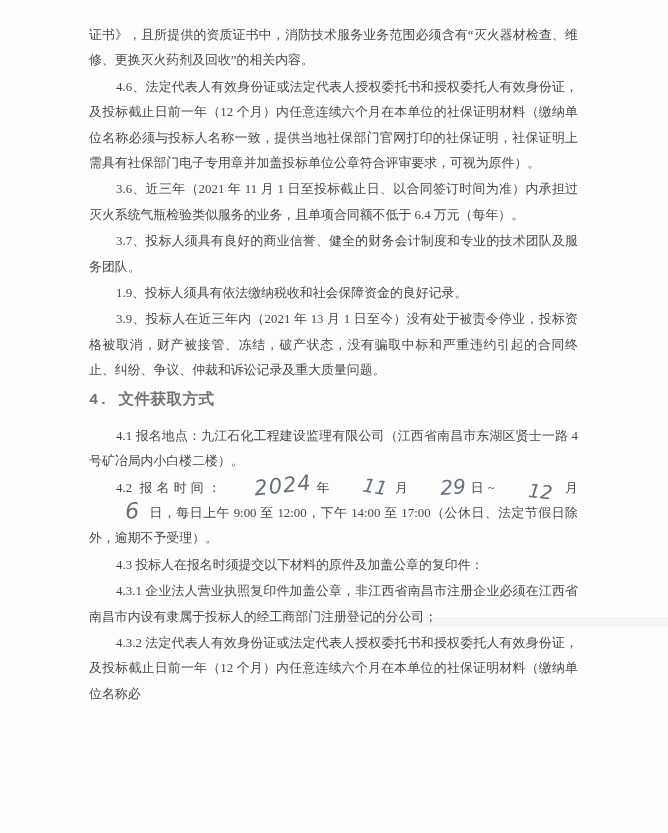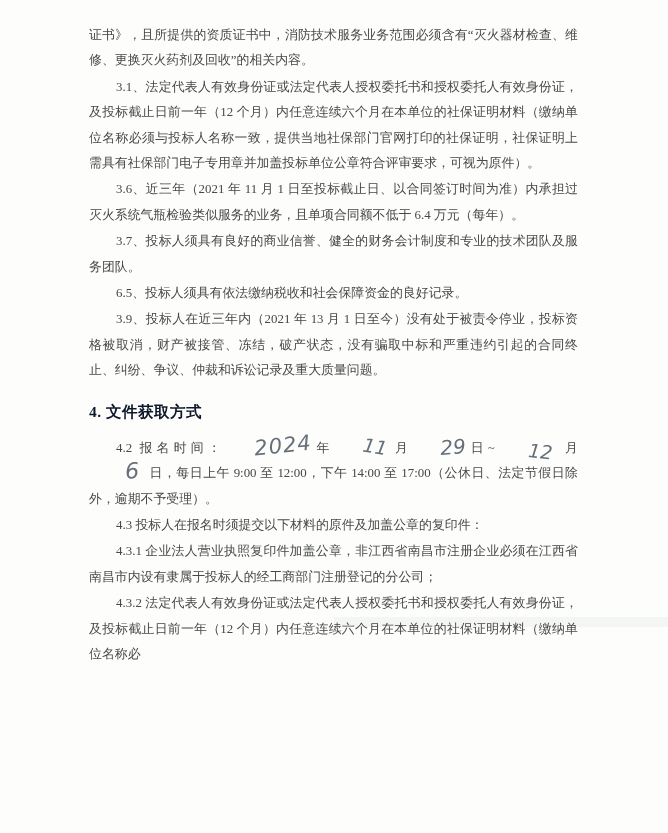--- a/index.html
+++ b/index.html
@@ -33,28 +33,28 @@
     font-size: 12.9px;
     line-height: 25.4px;
     text-align: justify;
   }
   .para {
     text-indent: 2.1em;
     margin-bottom: 1px;
   }
   .para.no-indent { text-indent: 0; }
   .heading {
-    font-family: Liberation Serif, serif;
+    font-family: Liberation Mono, monospace;
     font-weight: 700;
     font-size: 15.5px;
     letter-spacing: 0.5px;
-    color: #0f172a;
+    color: #737373;
     line-height: 22px;
     text-indent: 0;
-    margin: 17px 0 13px 0;
+    margin: 5px 0 13px 0;
   }
   
   .hand {
     font-family: "DejaVu Sans", sans-serif;
     font-style: italic;
     color: #5a6470;
     display: inline-block;
     line-height: 8px;
     opacity: 0.92;
     transform-origin: center;
@@ -67,28 +67,29 @@
 </style>
 </head>
 <body>
 
 <div class="sheet">
   <div class="scan-stripe"></div>
 
   <div class="content">
 
     <p class="para no-indent">证书》，且所提供的资质证书中，消防技术服务业务范围必须含有“灭火器材检查、维修、更换灭火药剂及回收”的相关内容。</p>
-    <p class="para">3.1、法定代表人有效身份证或法定代表人授权委托书和授权委托人有效身份证，及投标截止日前一年（12 个月）内任意连续六个月在本单位的社保证明材料（缴纳单位名称必须与投标人名称一致，提供当地社保部门官网打印的社保证明，社保证明上需具有社保部门电子专用章并加盖投标单位公章符合评审要求，可视为原件）。</p>
+    <p class="para">4.6、法定代表人有效身份证或法定代表人授权委托书和授权委托人有效身份证，及投标截止日前一年（12 个月）内任意连续六个月在本单位的社保证明材料（缴纳单位名称必须与投标人名称一致，提供当地社保部门官网打印的社保证明，社保证明上需具有社保部门电子专用章并加盖投标单位公章符合评审要求，可视为原件）。</p>
     <p class="para">3.6、近三年（2021 年 11 月 1 日至投标截止日、以合同签订时间为准）内承担过灭火系统气瓶检验类似服务的业务，且单项合同额不低于 6.4 万元（每年）。</p>
     <p class="para">3.7、投标人须具有良好的商业信誉、健全的财务会计制度和专业的技术团队及服务团队。</p>
-    <p class="para">6.5、投标人须具有依法缴纳税收和社会保障资金的良好记录。</p>
+    <p class="para">1.9、投标人须具有依法缴纳税收和社会保障资金的良好记录。</p>
     <p class="para">3.9、投标人在近三年内（2021 年 13 月 1 日至今）没有处于被责令停业，投标资格被取消，财产被接管、冻结，破产状态，没有骗取中标和严重违约引起的合同终止、纠纷、争议、仲裁和诉讼记录及重大质量问题。</p>
 
     <h2 class="heading">4. 文件获取方式</h2>
 
+    <p class="para">4.1 报名地点：九江石化工程建设监理有限公司（江西省南昌市东湖区贤士一路 4 号矿冶局内小白楼二楼）。</p>
 
     <p class="para"><span>4.2 报名时间：</span><span class="hand hand-year">2024</span><span>年</span><span class="hand hand-month1">11</span><span>月</span><span class="hand hand-day1">29</span><span>日~</span><span class="hand hand-month2">12</span><span>月</span><span class="hand hand-day2">6</span><span>日，每日上午 9:00 至 12:00，下午 14:00 至 17:00（公休日、法定节假日除外，逾期不予受理）。</span></p>
 
     <p class="para">4.3 投标人在报名时须提交以下材料的原件及加盖公章的复印件：</p>
     <p class="para">4.3.1 企业法人营业执照复印件加盖公章，非江西省南昌市注册企业必须在江西省南昌市内设有隶属于投标人的经工商部门注册登记的分公司；</p>
     <p class="para">4.3.2 法定代表人有效身份证或法定代表人授权委托书和授权委托人有效身份证，及投标截止日前一年（12 个月）内任意连续六个月在本单位的社保证明材料（缴纳单位名称必</p>
 
   </div>
 </div>
 

